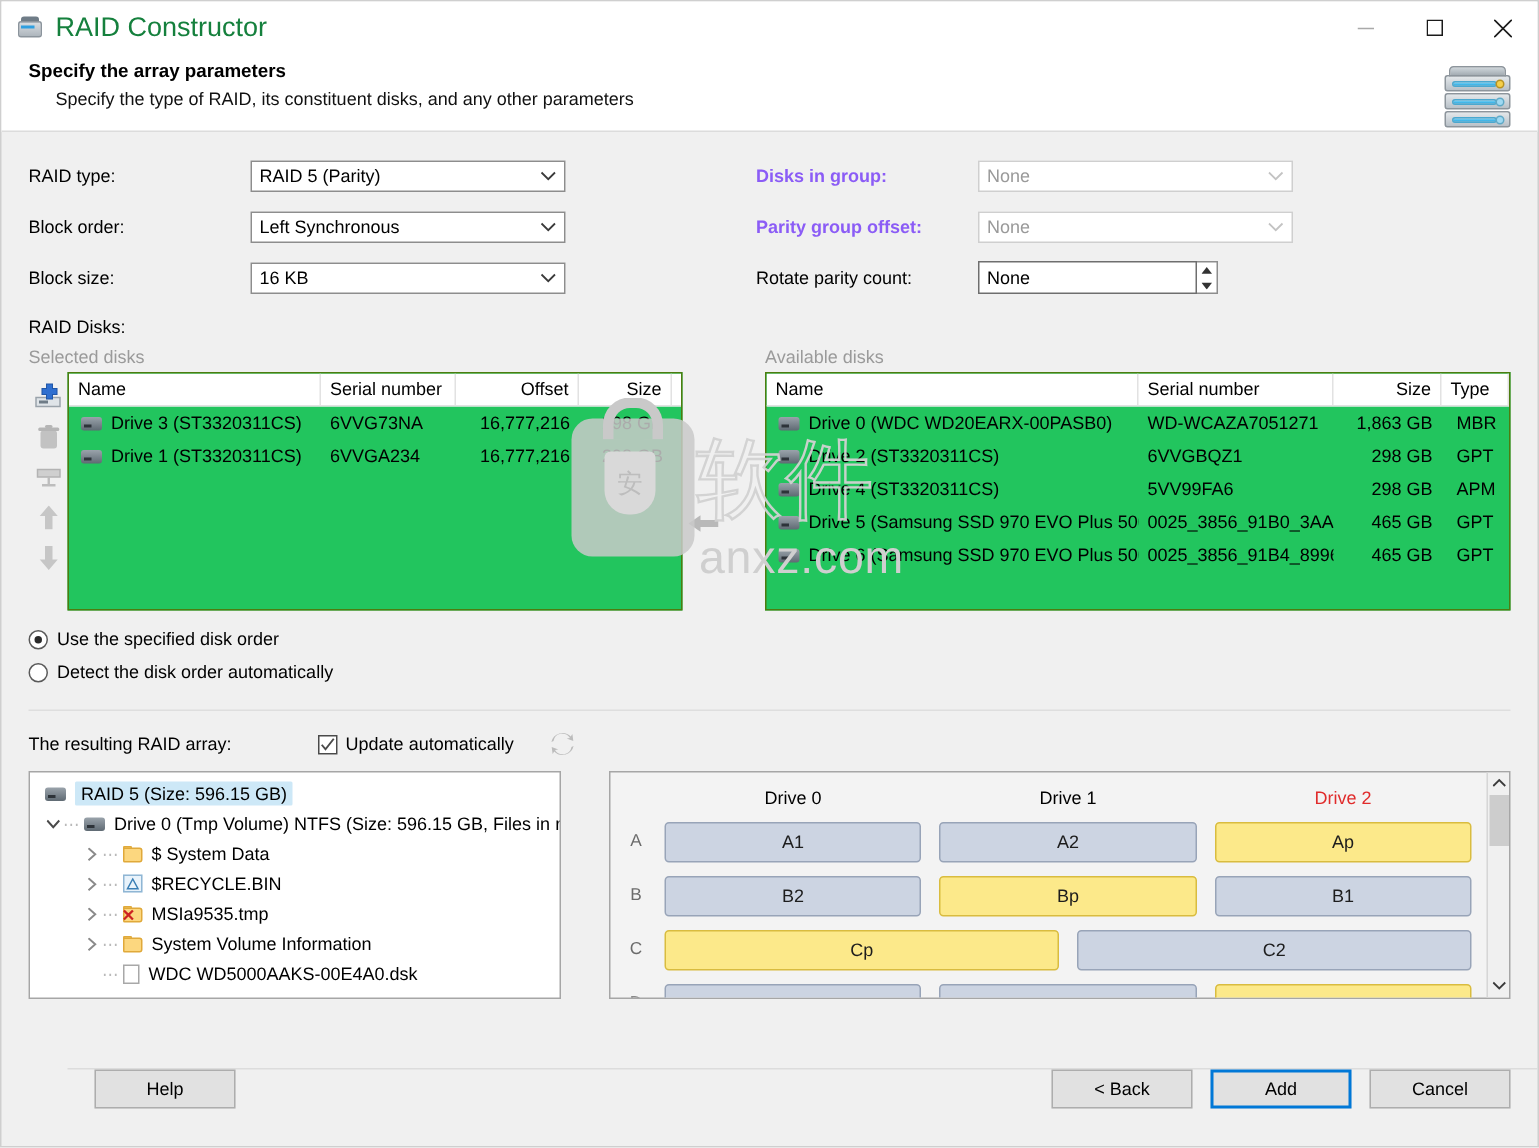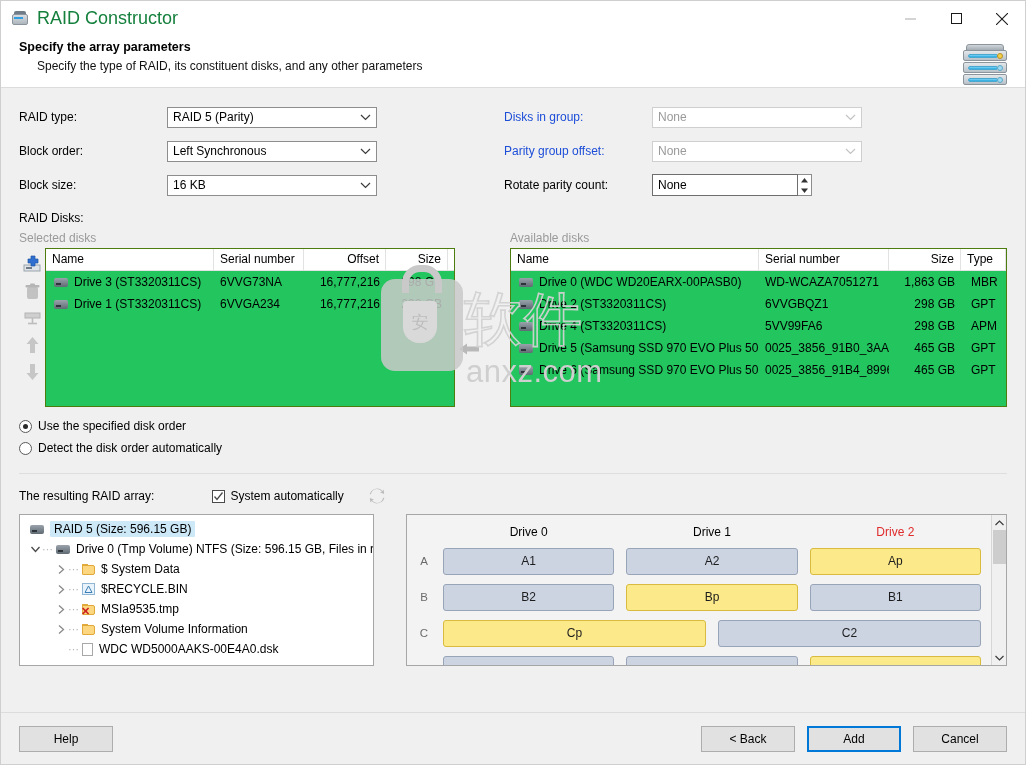--- a/index.html
+++ b/index.html
@@ -89,21 +89,21 @@
 
   
   .content { flex:1 1 auto; padding:0 18px; position:relative; }
 
   .form-grid { display:flex; padding-top:12px; }
   .col { display:flex; flex-direction:column; }
   .col-left { width:470px; }
   .col-right { width:auto; margin-left:15px; }
   .frow { display:flex; align-items:center; height:34px; }
   .flabel { width:148px; font-size:12px; }
-  .flabel.dim { color:#1d4ed8; }
+  .flabel.dim { color:#8b5cf6;font-weight:bold; }
 
   .combo {
     width:210px; height:21px; background:#fff;
     border:1px solid #8d8d8d;
     display:flex; align-items:center;
     padding:0 2px 0 5px; font-size:12px; position:relative;
   }
   .combo.dim { border-color:#cfcfcf; color:#9a9a9a; background:#fff; }
   .combo .cval { flex:1 1 auto; white-space:nowrap; overflow:hidden; }
   .combo .chev {
@@ -239,21 +239,21 @@
     width:15px; flex:0 0 15px; background:#f0f0f0; border-left:1px solid #d6d6d6;
     display:flex; flex-direction:column; align-items:center; justify-content:space-between;
     padding:2px 0;
   }
   .st-scroll .sarr{ font-size:10px; color:#3b3b3b; }
   .st-thumb { width:13px; height:34px; background:#cdcdcd; margin-top:2px; }
 
   
   .footer {
     flex:0 0 52px; border-top:1px solid #dcdcdc;
-    display:flex; align-items:center; padding:0 18px;
+    display:flex; align-items:flex-start; padding:0 18px;margin-left:44px;
   }
   .btn {
     height:26px; min-width:94px; background:#e1e1e1; border:1px solid #adadad;
     font-size:12px; display:flex; align-items:center; justify-content:center;
     font-family:"Liberation Sans", sans-serif; color:#000;
   }
   .btn.primary { border:2px solid #0078d7; background:#e1e1e1; }
   .spacer { flex:1 1 auto; }
   .gap { width:12px; }
 
@@ -596,21 +596,21 @@
     <div class="hr"></div>
 
     <div class="result-row">
       <div class="result-label">The resulting RAID array:</div>
       <div class="chk-wrap">
         <span class="chkbox">
           <svg width="11" height="11" viewBox="0 0 11 11" style="position:absolute;left:0;top:0">
             <polyline points="1.5,5.5 4,8.5 9.5,1.5" fill="none" stroke="#4a4a4a" stroke-width="1.3"></polyline>
           </svg>
         </span>
-        <span>System automatically</span>
+        <span>Update automatically</span>
       </div>
       <div class="refresh-ico">
         <svg width="18" height="16" viewBox="0 0 18 16">
           <path d="M3 6 A6 6 0 0 1 14 4 l-2.2 0.4 4.4 1.6 -0.6 -4.6 -1.1 1.6 A7.6 7.6 0 0 0 1.6 6.6 Z" fill="#bcbcbc"></path>
           <path d="M15 10 A6 6 0 0 1 4 12 l2.2 -0.4 -4.4 -1.6 0.6 4.6 1.1 -1.6 A7.6 7.6 0 0 0 16.4 9.4 Z" fill="#bcbcbc"></path>
         </svg>
       </div>
     </div>
 
     <div class="bottom">

